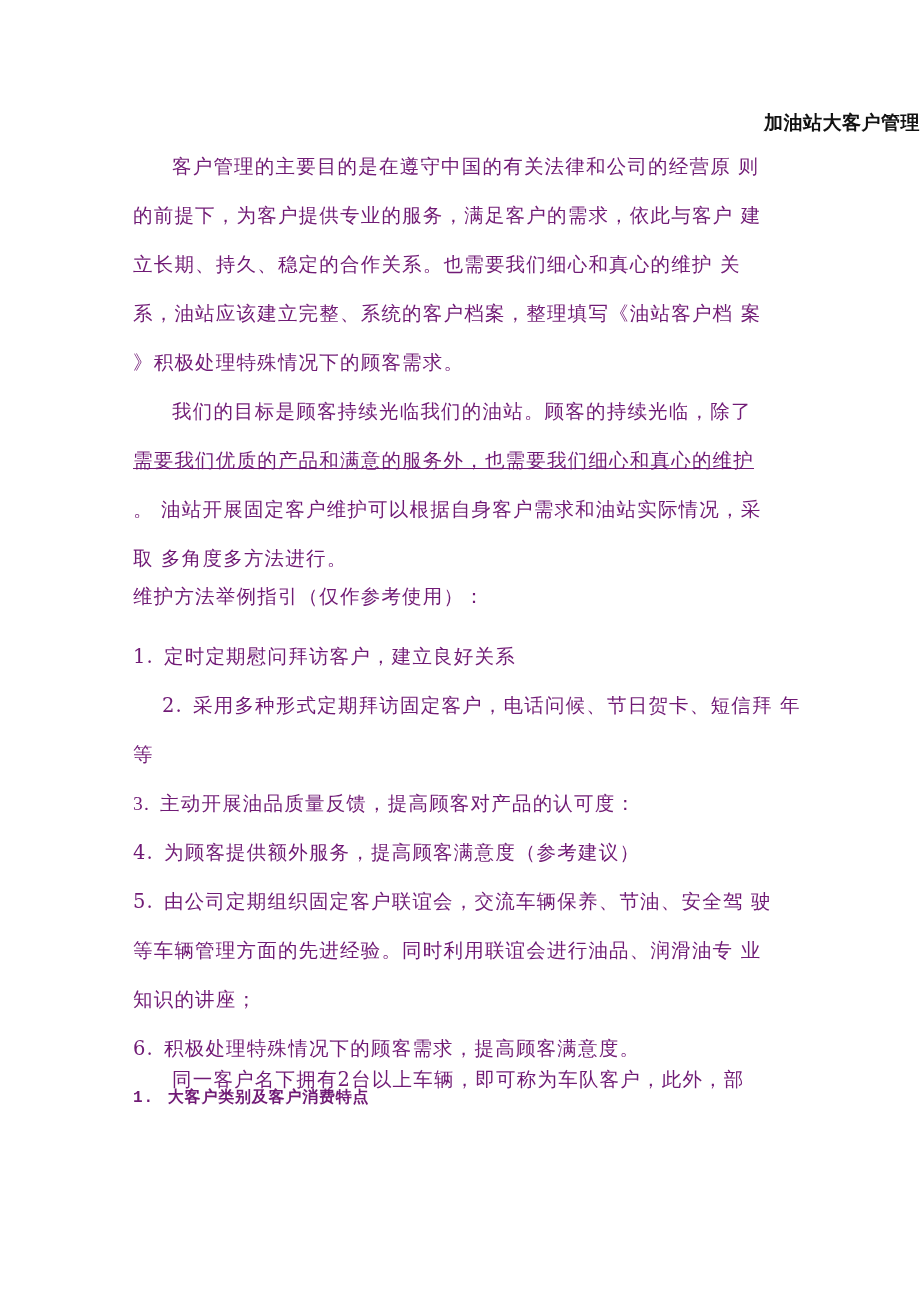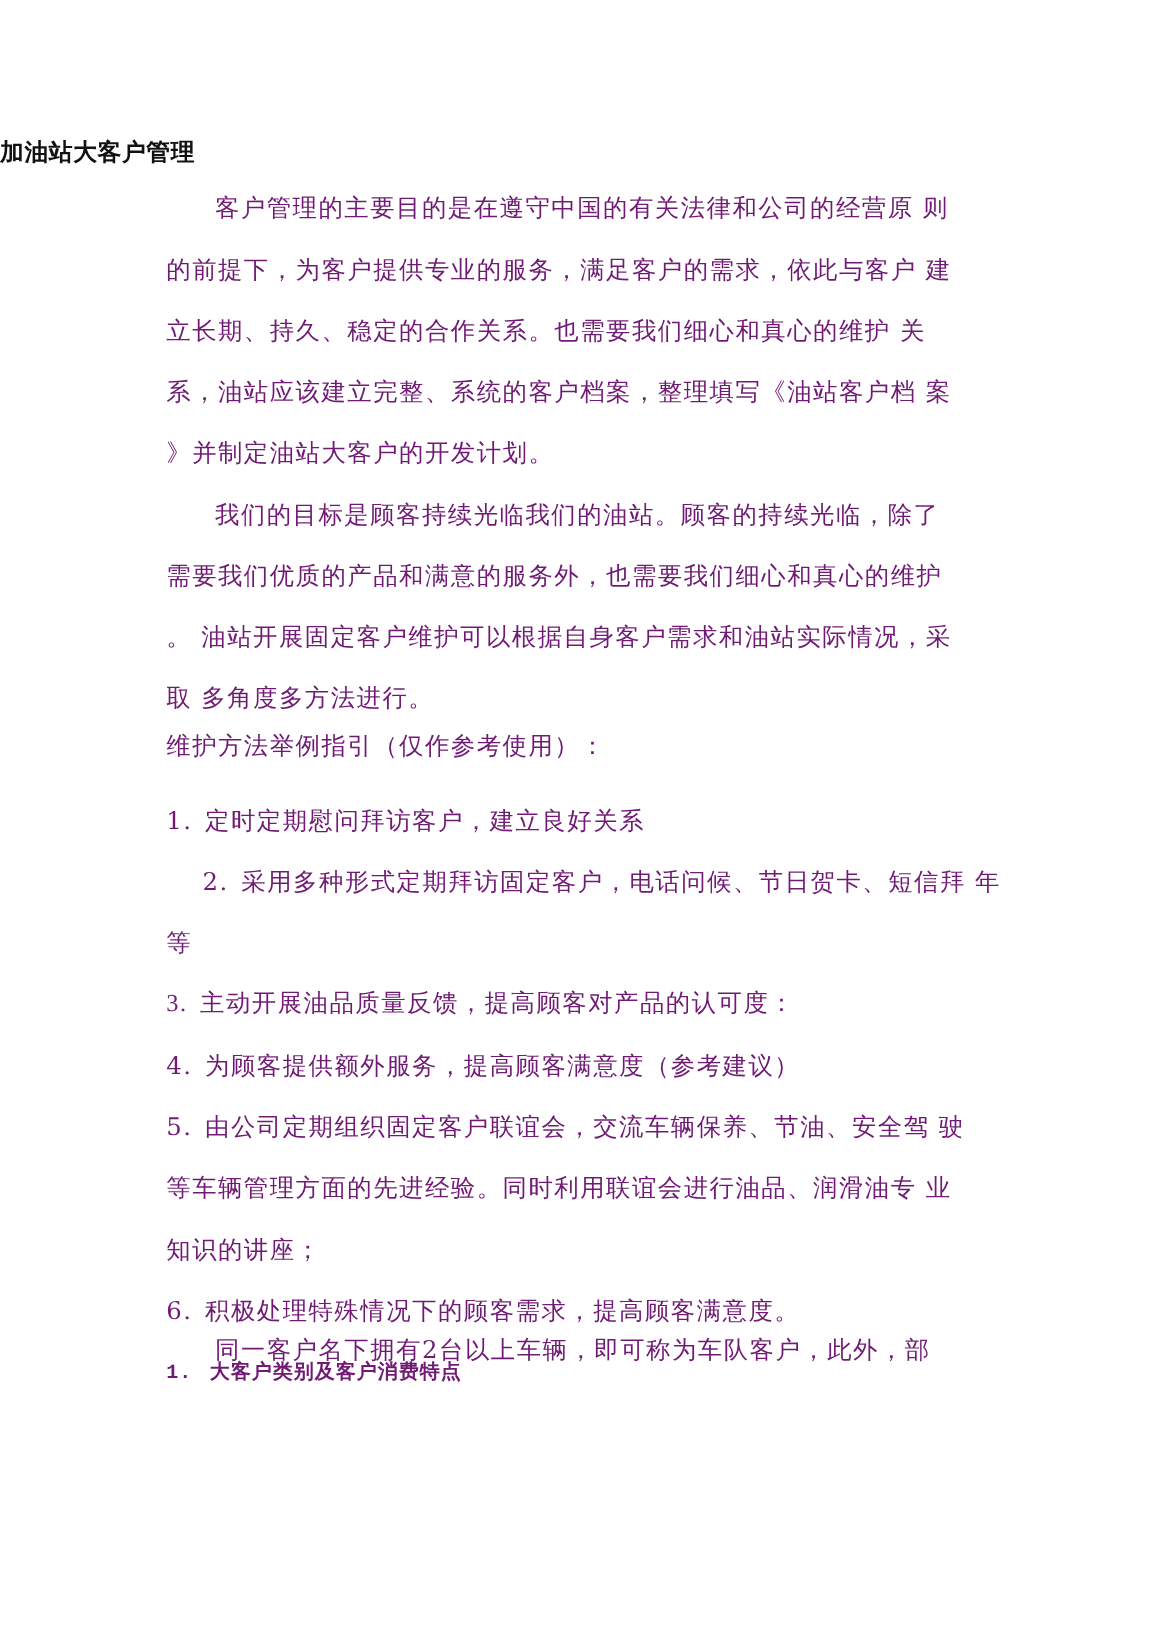--- a/index.html
+++ b/index.html
@@ -28,21 +28,21 @@
       white-space: nowrap;
       font-size: 19.5px;
       line-height: 24px;
       letter-spacing: 1.2px;
       color: #701a75;
     }
     .title {
       position: absolute;
       left: 0;
       width: 920px;
-      text-align: left;
+      text-align: right;
       top: 110px;
       font-size: 19px;
       line-height: 24px;
       font-weight: bold;
       font-family: "DejaVu Sans", "Liberation Sans", sans-serif;
       letter-spacing: 0.5px;
       color: #111111;
     }
     .indent { left: 172px; }
     .heading {
@@ -58,26 +58,26 @@
 
 <div class="page">
 
   <div class="title">加油站大客户管理</div>
 
   <div>
     <div class="line indent" style="top:155px;">客户管理的主要目的是在遵守中国的有关法律和公司的经营原 则</div>
     <div class="line" style="top:204px;">的前提下，为客户提供专业的服务，满足客户的需求，依此与客户 建</div>
     <div class="line" style="top:253px;">立长期、持久、稳定的合作关系。也需要我们细心和真心的维护 关</div>
     <div class="line" style="top:302px;">系，油站应该建立完整、系统的客户档案，整理填写《油站客户档 案</div>
-    <div class="line" style="top:351px;">》并制定油站大客户的开发计划。</div>
+    <div class="line" style="top:351px;">》积极处理特殊情况下的顾客需求。</div>
   </div>
 
   <div>
     <div class="line indent" style="top:400px;">我们的目标是顾客持续光临我们的油站。顾客的持续光临，除了</div>
-    <div class="line" style="top:449px;">需要我们优质的产品和满意的服务外，也需要我们细心和真心的维护</div>
+    <div class="line" style="top:449px;text-decoration:underline;">需要我们优质的产品和满意的服务外，也需要我们细心和真心的维护</div>
     <div class="line" style="top:498px;">。 油站开展固定客户维护可以根据自身客户需求和油站实际情况，采</div>
     <div class="line" style="top:547px;">取 多角度多方法进行。</div>
   </div>
 
   <div class="line" style="top:564px;margin-top:21px;">维护方法举例指引（仅作参考使用）：</div>
 
   <div>
     <div class="line" style="top:645px;">
       <span class="num">1.</span><span>定时定期慰问拜访客户，建立良好关系</span>
     </div>

